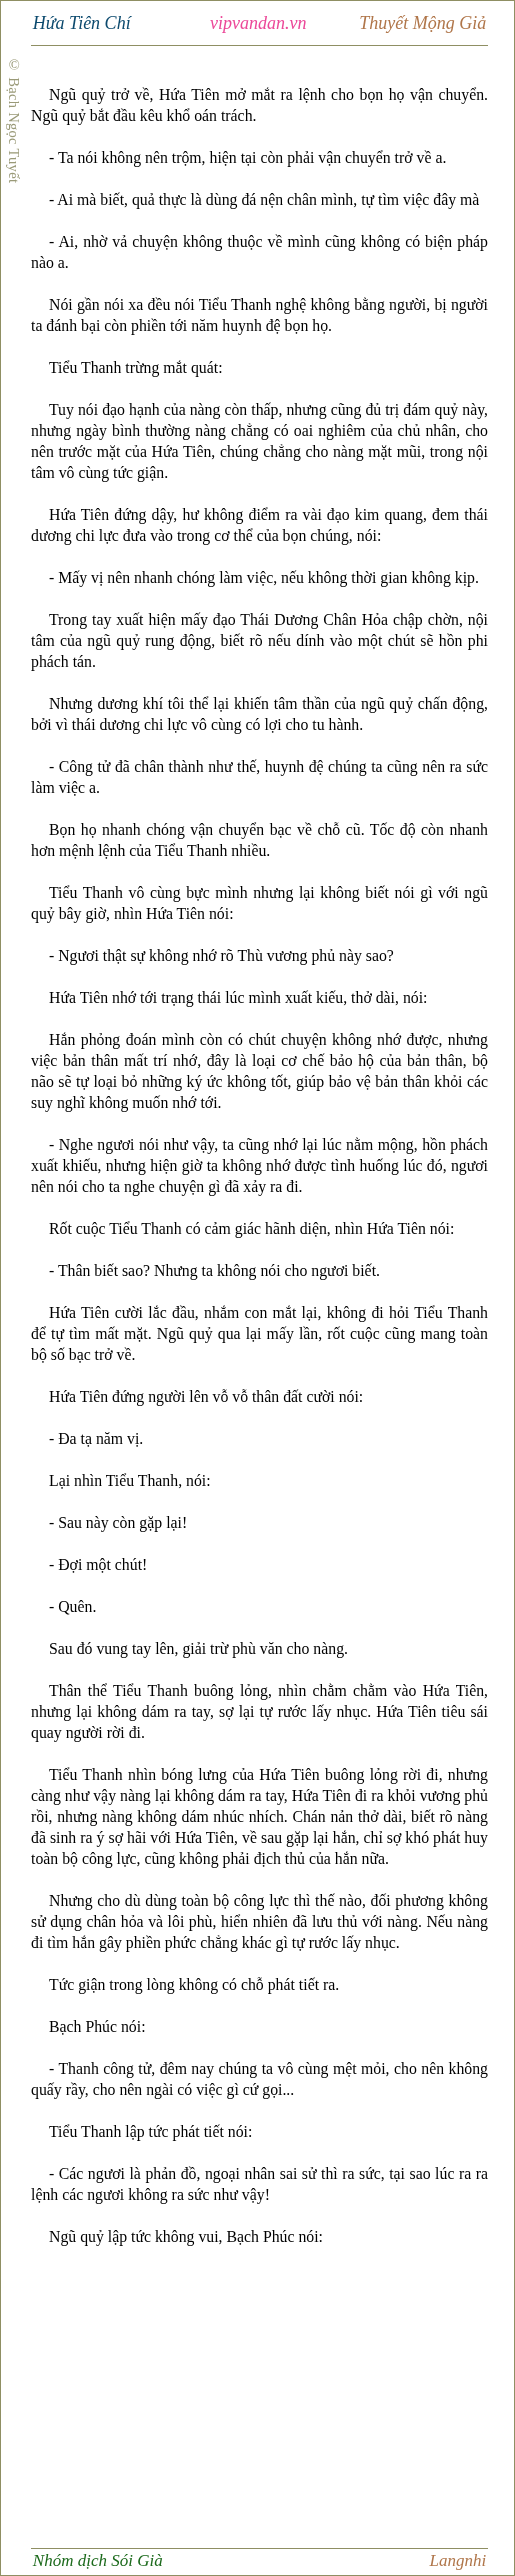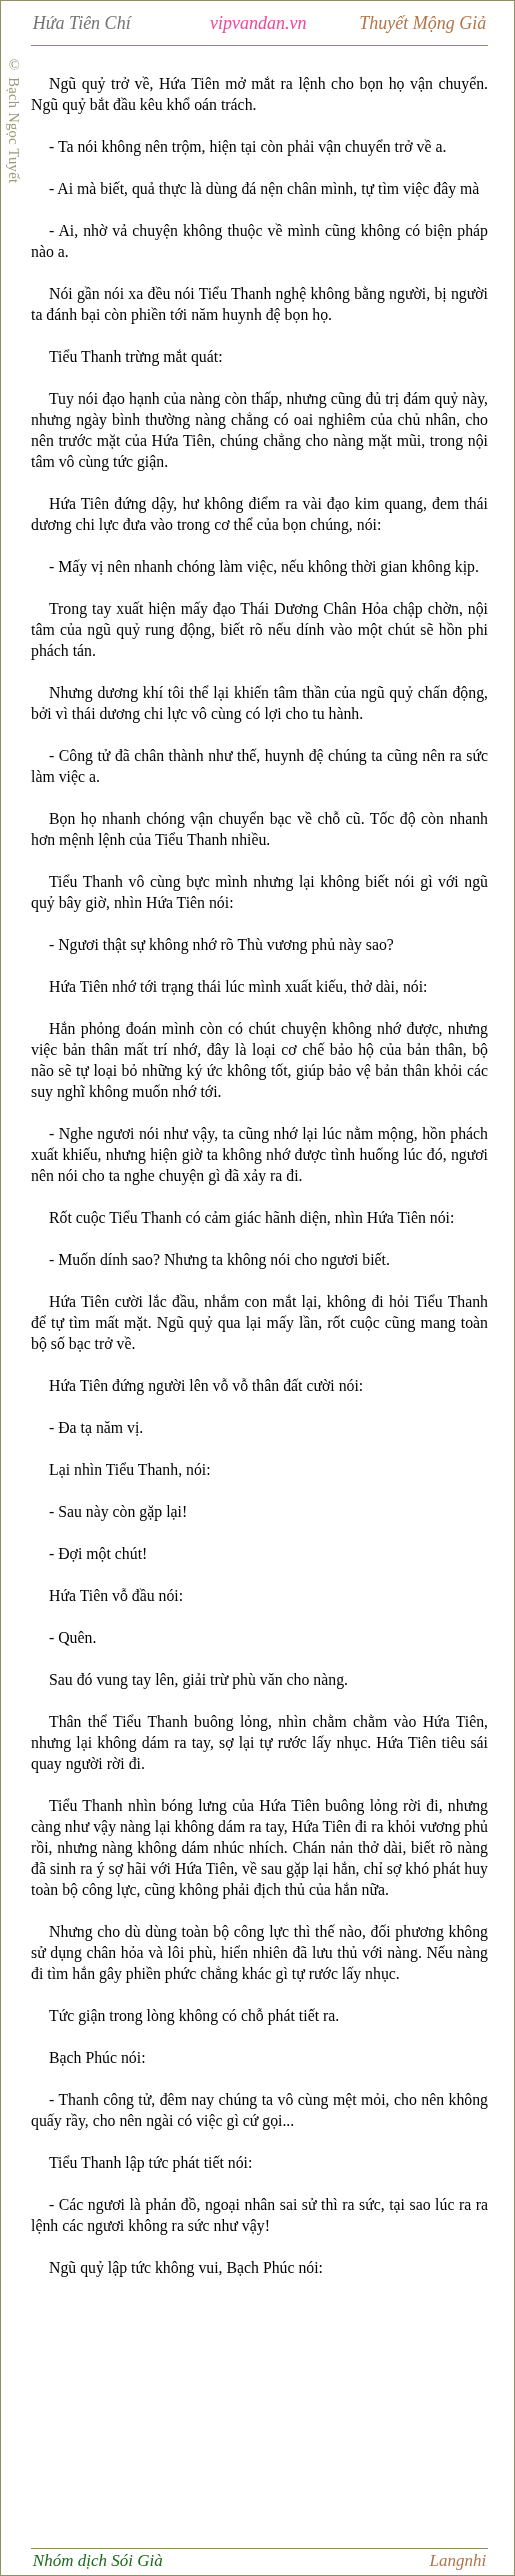--- a/index.html
+++ b/index.html
@@ -10,41 +10,41 @@
     box-sizing: border-box;
     border: 1.8px solid #8f8f63;
     background: #ffffff;
   }
   .header {
     position: absolute; left: 30px; top: 3.6px; width: 457px; height: 40px;
     border-bottom: 1.8px solid #8f8f63;
     font-family: "Liberation Serif", serif; font-style: italic; font-size: 18px;
   }
   .header span { position: absolute; top: 8.5px; white-space: nowrap; }
-  .h-left { left: 1.8px; color: #737373; }
+  .h-left { left: 1.8px; color: #0c4a6e; }
   .h-center { left: 179px; color: #ec4899; }
   .h-right { right: 1.8px; color: #b0764a; text-align: right; }
   .watermark {
     position: absolute; left: 4.2px; top: 56px;
     writing-mode: vertical-rl;
     font-family: "Liberation Serif", serif; font-size: 14.5px;
     color: #9a9a78; letter-spacing: 0.3px; white-space: nowrap;
   }
   .title {
     position: absolute; left: 30px; top: 31.5px; width: 457px; text-align: center;
     font-family: "Liberation Serif", serif; font-size: 22px; color: #0b0fa0;
     line-height: 36px;
   }
   .content {
     position: absolute; left: 30px; top: 72px; width: 457px;
     font-family: "Liberation Serif", serif; font-size: 15.8px; color: #000;
     line-height: 21px;
   }
   .content p {
-    margin: 0 0 21px 0; text-indent: 18px; text-align: justify;
+    margin: 11px 0 21px 0; text-indent: 18px; text-align: justify;
   }
   .footer {
     position: absolute; left: 30px; top: 2547px; width: 457px; height: 24px;
     border-top: 1.8px solid #8f8f63;
     font-family: "Liberation Serif", serif; font-style: italic; font-size: 17px;
   }
   .footer span { position: absolute; top: 2.4px; white-space: nowrap; }
   .f-left { left: 1.8px; color: #1c6a1c; }
   .f-right { right: 1.8px; color: #b0764a; }
 </style>
@@ -74,28 +74,27 @@
       <p>Trong tay xuất hiện mấy đạo Thái Dương Chân Hỏa chập chờn, nội tâm của ngũ quỷ rung động, biết rõ nếu dính vào một chút sẽ hồn phi phách tán.</p>
       <p>Nhưng dương khí tôi thể lại khiến tâm thần của ngũ quỷ chấn động, bởi vì thái dương chi lực vô cùng có lợi cho tu hành.</p>
       <p>- Công tử đã chân thành như thế, huynh đệ chúng ta cũng nên ra sức làm việc a.</p>
       <p>Bọn họ nhanh chóng vận chuyển bạc về chỗ cũ. Tốc độ còn nhanh hơn mệnh lệnh của Tiểu Thanh nhiều.</p>
       <p>Tiểu Thanh vô cùng bực mình nhưng lại không biết nói gì với ngũ quỷ bây giờ, nhìn Hứa Tiên nói:</p>
       <p>- Ngươi thật sự không nhớ rõ Thù vương phủ này sao?</p>
       <p>Hứa Tiên nhớ tới trạng thái lúc mình xuất kiếu, thở dài, nói:</p>
       <p>Hắn phỏng đoán mình còn có chút chuyện không nhớ được, nhưng việc bản thân mất trí nhớ, đây là loại cơ chế bảo hộ của bản thân, bộ não sẽ tự loại bỏ những ký ức không tốt, giúp bảo vệ bản thân khỏi các suy nghĩ không muốn nhớ tới.</p>
       <p>- Nghe ngươi nói như vậy, ta cũng nhớ lại lúc nằm mộng, hồn phách xuất khiếu, nhưng hiện giờ ta không nhớ được tình huống lúc đó, ngươi nên nói cho ta nghe chuyện gì đã xảy ra đi.</p>
       <p>Rốt cuộc Tiểu Thanh có cảm giác hãnh diện, nhìn Hứa Tiên nói:</p>
-      <p>- Muốn dính sao? Nhưng ta không nói cho ngươi biết.</p>
+      <p>- Thân biết sao? Nhưng ta không nói cho ngươi biết.</p>
       <p>Hứa Tiên cười lắc đầu, nhắm con mắt lại, không đi hỏi Tiểu Thanh để tự tìm mất mặt. Ngũ quỷ qua lại mấy lần, rốt cuộc cũng mang toàn bộ số bạc trở về.</p>
       <p>Hứa Tiên đứng người lên vỗ vỗ thân đất cười nói:</p>
       <p>- Đa tạ năm vị.</p>
       <p>Lại nhìn Tiểu Thanh, nói:</p>
       <p>- Sau này còn gặp lại!</p>
       <p>- Đợi một chút!</p>
-      <p>Hứa Tiên vỗ đầu nói:</p>
       <p>- Quên.</p>
       <p>Sau đó vung tay lên, giải trừ phù văn cho nàng.</p>
       <p>Thân thể Tiểu Thanh  buông lỏng, nhìn chằm chằm vào Hứa Tiên, nhưng lại không dám ra tay, sợ lại tự rước lấy nhục. Hứa Tiên tiêu sái quay người rời đi.</p>
       <p>Tiểu Thanh nhìn bóng lưng của Hứa Tiên buông lỏng rời đi, nhưng càng như vậy nàng lại không dám ra tay, Hứa Tiên đi ra khỏi vương phủ rồi, nhưng nàng không dám nhúc nhích. Chán nản thở dài, biết rõ nàng đã sinh ra ý sợ hãi với Hứa Tiên, về sau gặp lại hắn, chỉ sợ khó phát huy toàn bộ công lực, cũng không phải địch thủ của hắn nữa.</p>
       <p>Nhưng cho dù dùng toàn bộ công lực thì thế nào, đối phương không sử dụng chân hỏa và lôi phù, hiển nhiên đã lưu thủ với nàng. Nếu nàng đi tìm hắn gây phiền phức chẳng khác gì tự rước lấy nhục.</p>
       <p>Tức giận trong lòng không có chỗ phát tiết ra.</p>
       <p>Bạch Phúc nói:</p>
       <p>- Thanh công tử, đêm nay chúng ta vô cùng mệt mỏi, cho nên không quấy rầy, cho nên ngài có việc gì cứ gọi...</p>
       <p>Tiểu Thanh lập tức phát tiết nói:</p>
       <p>- Các ngươi là phản đồ, ngoại nhân sai sử thì ra sức, tại sao lúc ra ra lệnh các ngươi không ra sức như vậy!</p>

